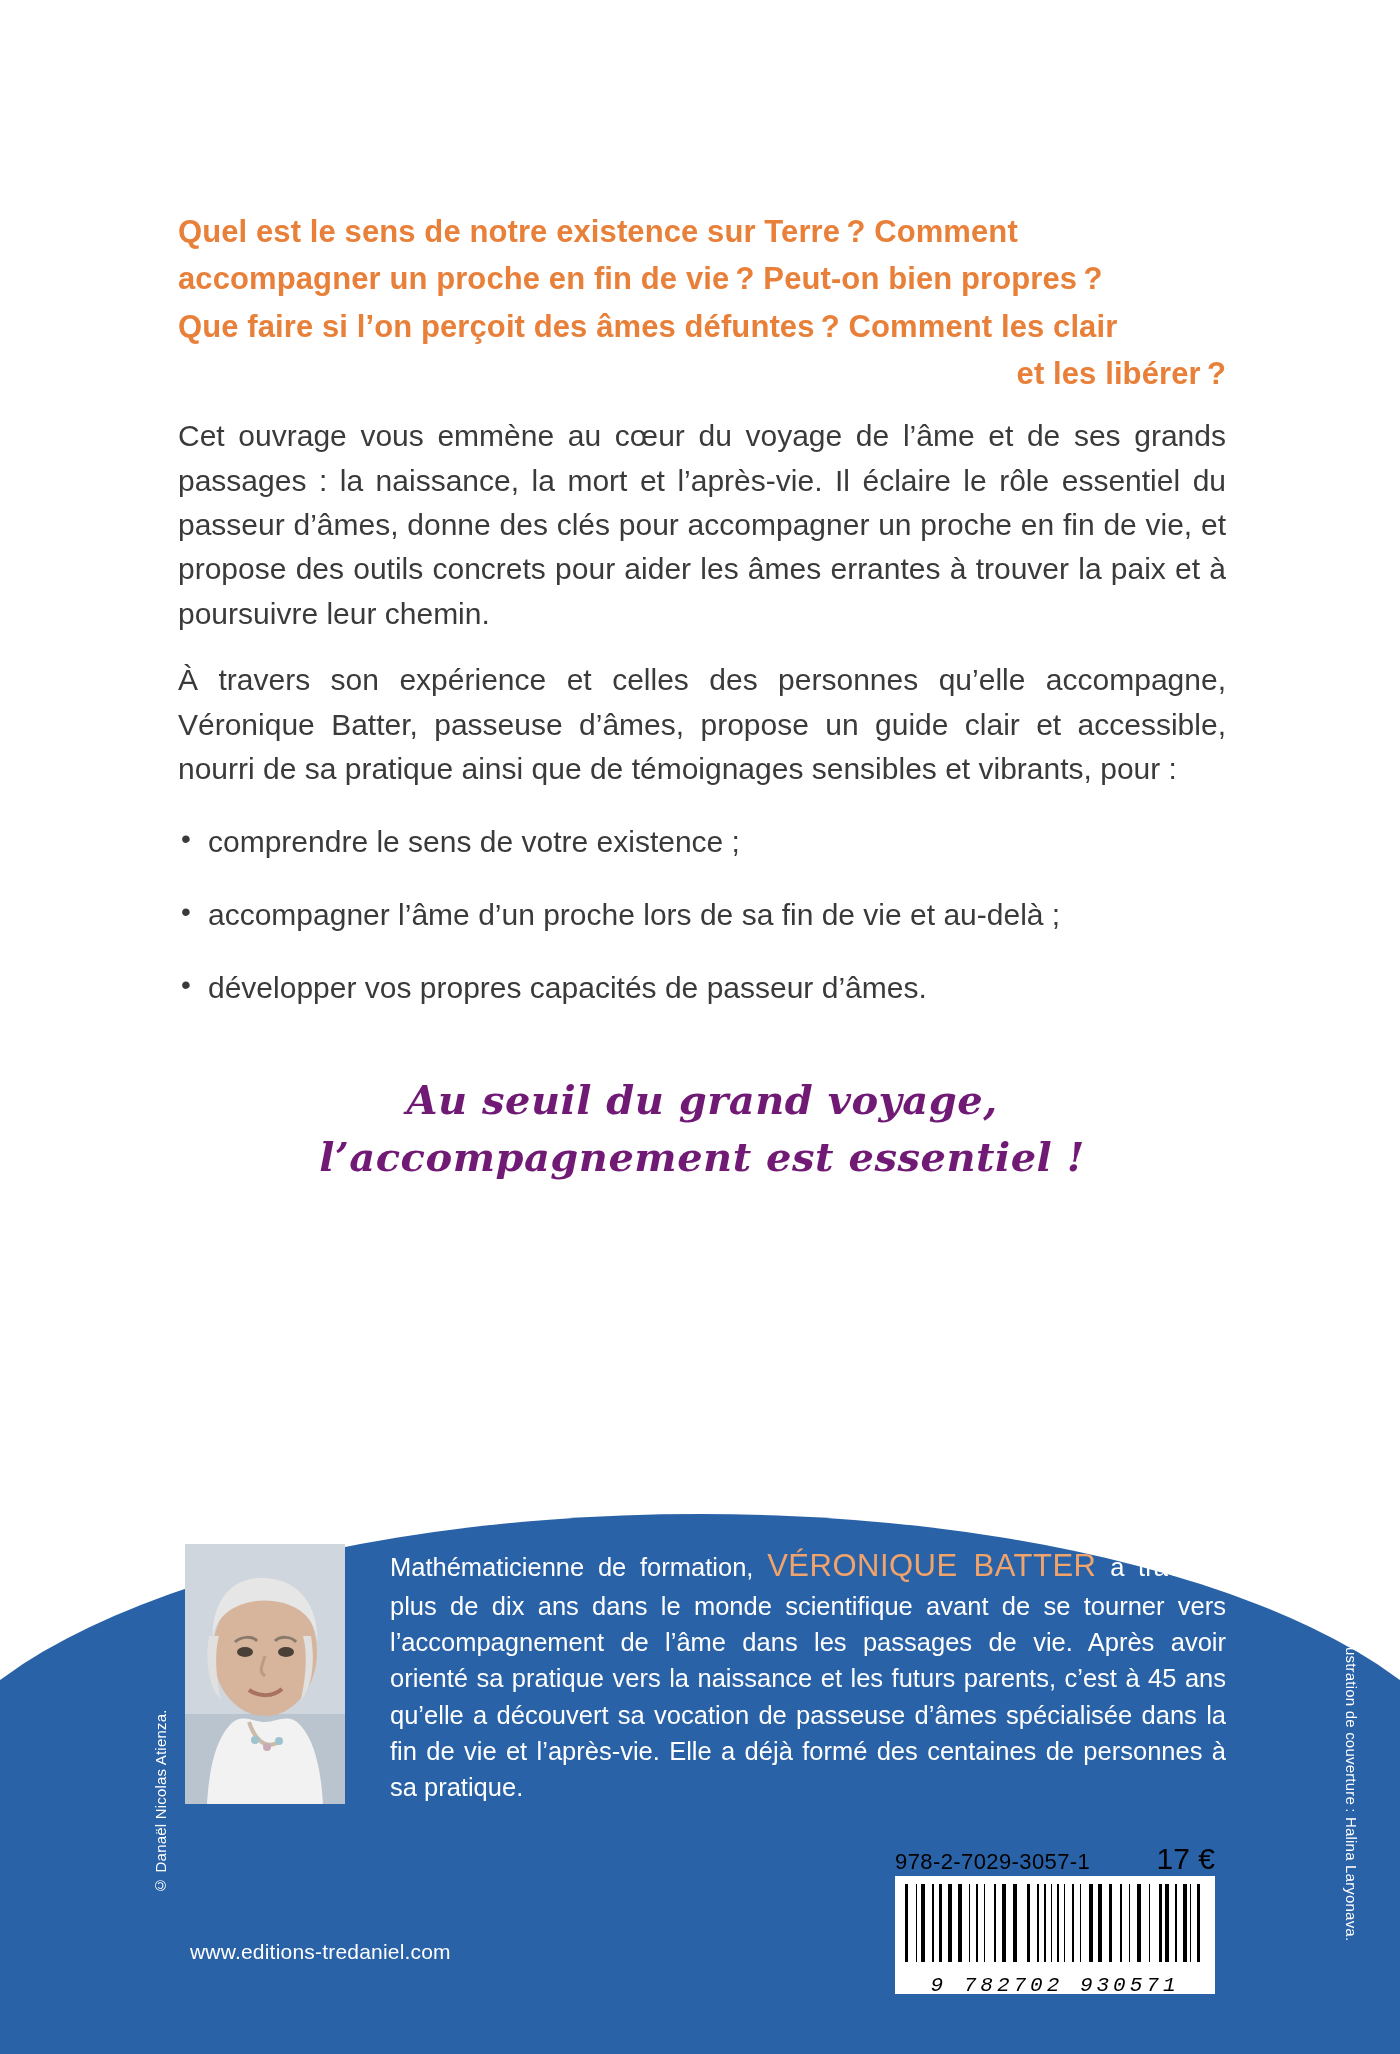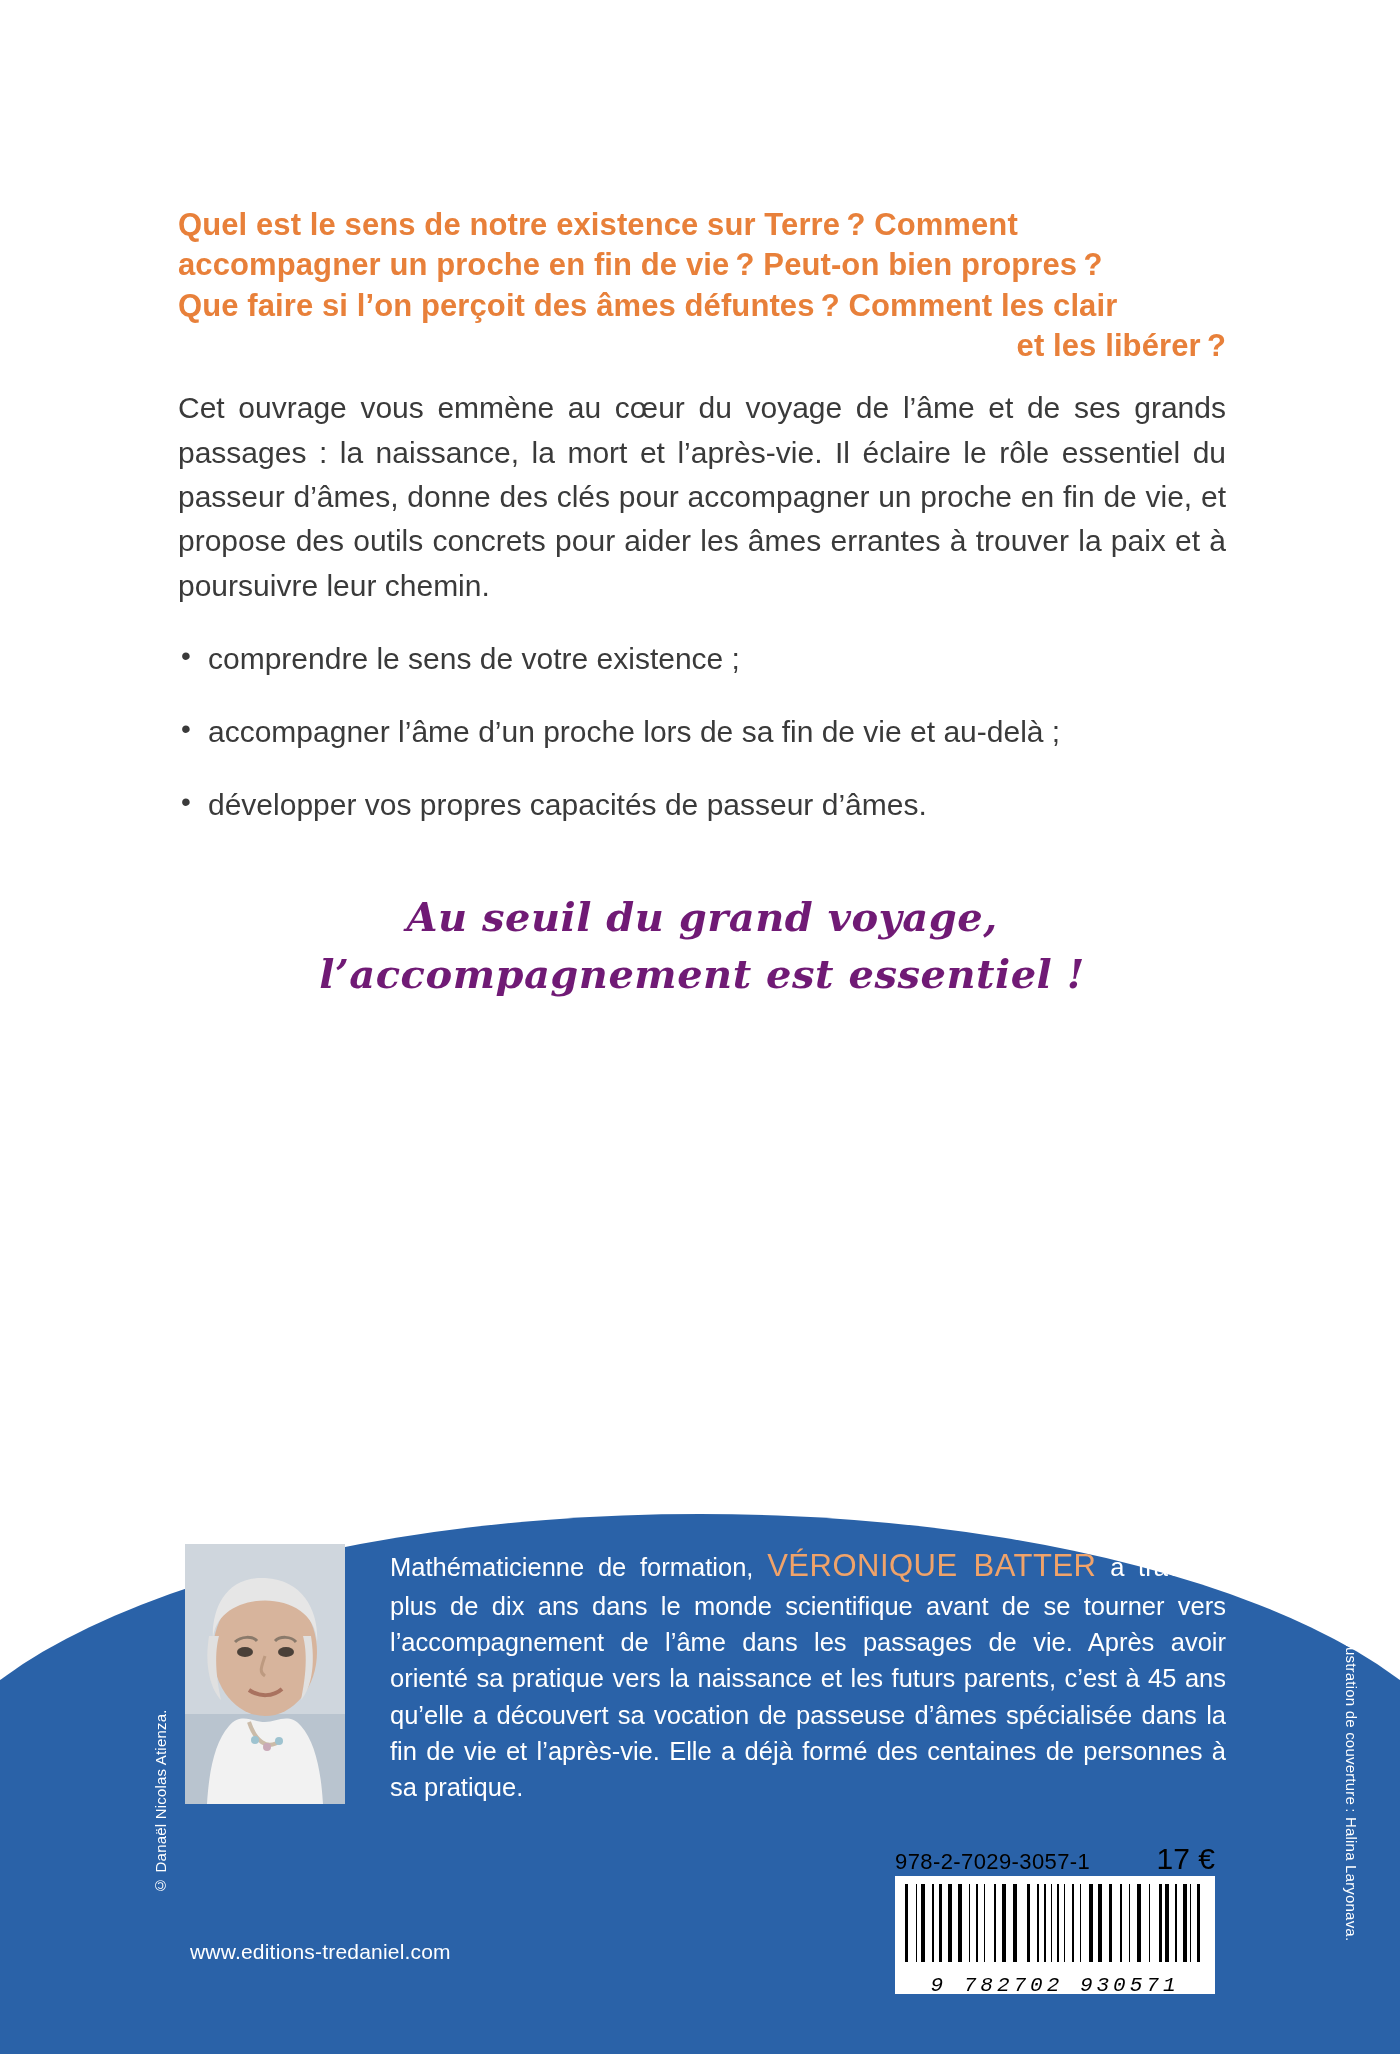--- a/index.html
+++ b/index.html
@@ -32,21 +32,21 @@
 
   .lead {
     color: #e8803a;
     font-size: 31px;
     line-height: 1.30;
     font-weight: bold;
     letter-spacing: 0.1px;
     text-align: justify;
     margin: 0 0 20px 0;
   }
-  .lead span.l { display: block; }
+  .lead span.l { display: block; margin-top: 7px; }
   .lead span.l.last { text-align: right; }
 
   .para {
     color: #3a3a3a;
     font-size: 30px;
     line-height: 1.48;
     text-align: justify;
     margin: 0 0 22px 0;
     font-weight: 300;
   }
@@ -232,20 +232,21 @@
   <div class="content">
 
     <div class="lead">
       <span class="l">Quel est le sens de notre existence sur Terre ? Comment</span>
       <span class="l">accompagner un proche en fin de vie ?  Peut-on bien propres ?</span>
       <span class="l">Que faire si l’on perçoit des âmes défuntes ? Comment les clair</span>
       <span class="l last">et les libérer ?</span>
     </div>
 
     <p class="para">Cet ouvrage vous emmène au cœur du voyage de l’âme et de ses grands passages : la naissance, la mort et l’après-vie. Il éclaire le rôle essentiel du passeur d’âmes, donne des clés pour accompagner un proche en fin de vie, et propose des outils concrets pour aider les âmes errantes à trouver la paix et à poursuivre leur chemin.</p>
+    <p class="para">À travers son expérience et celles des personnes qu’elle accompagne,  Véronique Batter, passeuse d’âmes, propose un guide clair et accessible, nourri de sa pratique ainsi que de témoignages sensibles et vibrants, pour :</p>
 
     <ul class="bullets">
       <li>comprendre le sens de votre existence ;</li>
       <li>accompagner l’âme d’un proche lors de sa fin de vie et au-delà ;</li>
       <li>développer vos propres capacités de passeur d’âmes.</li>
     </ul>
 
     <div class="tagline">
       <span class="t1">Au seuil du grand voyage,</span>
       <span class="t2">l’accompagnement est essentiel !</span>

